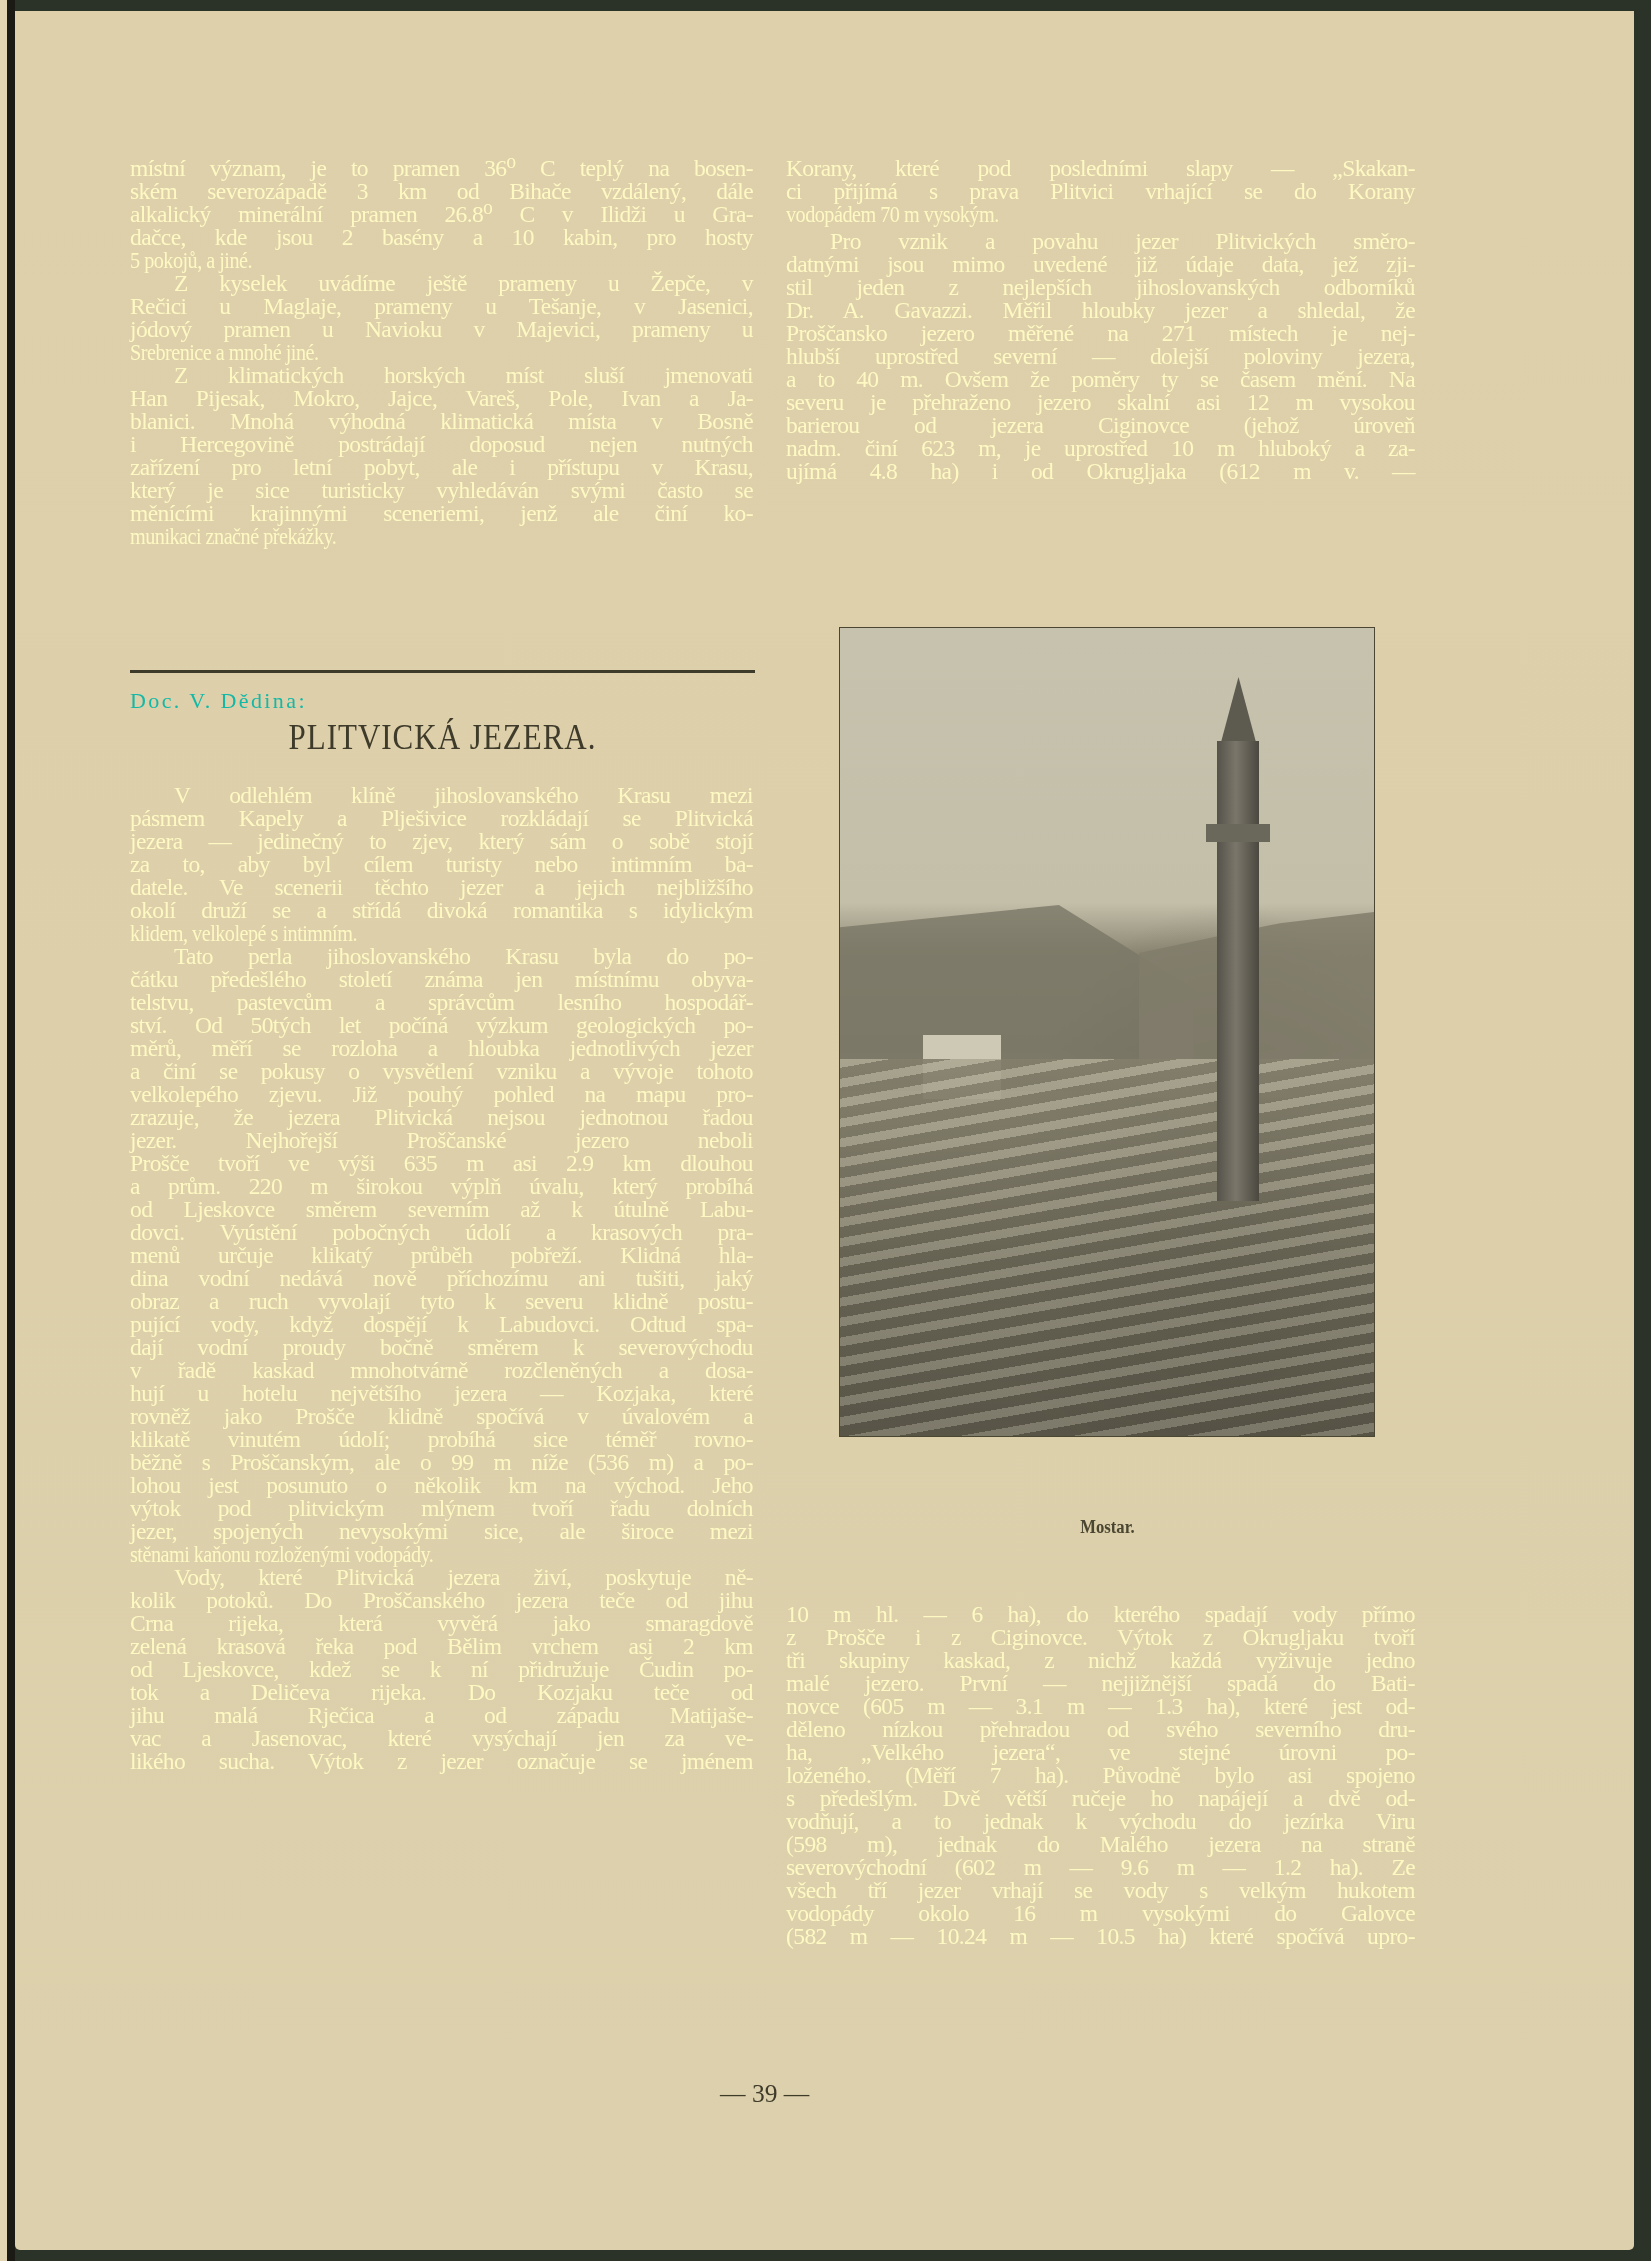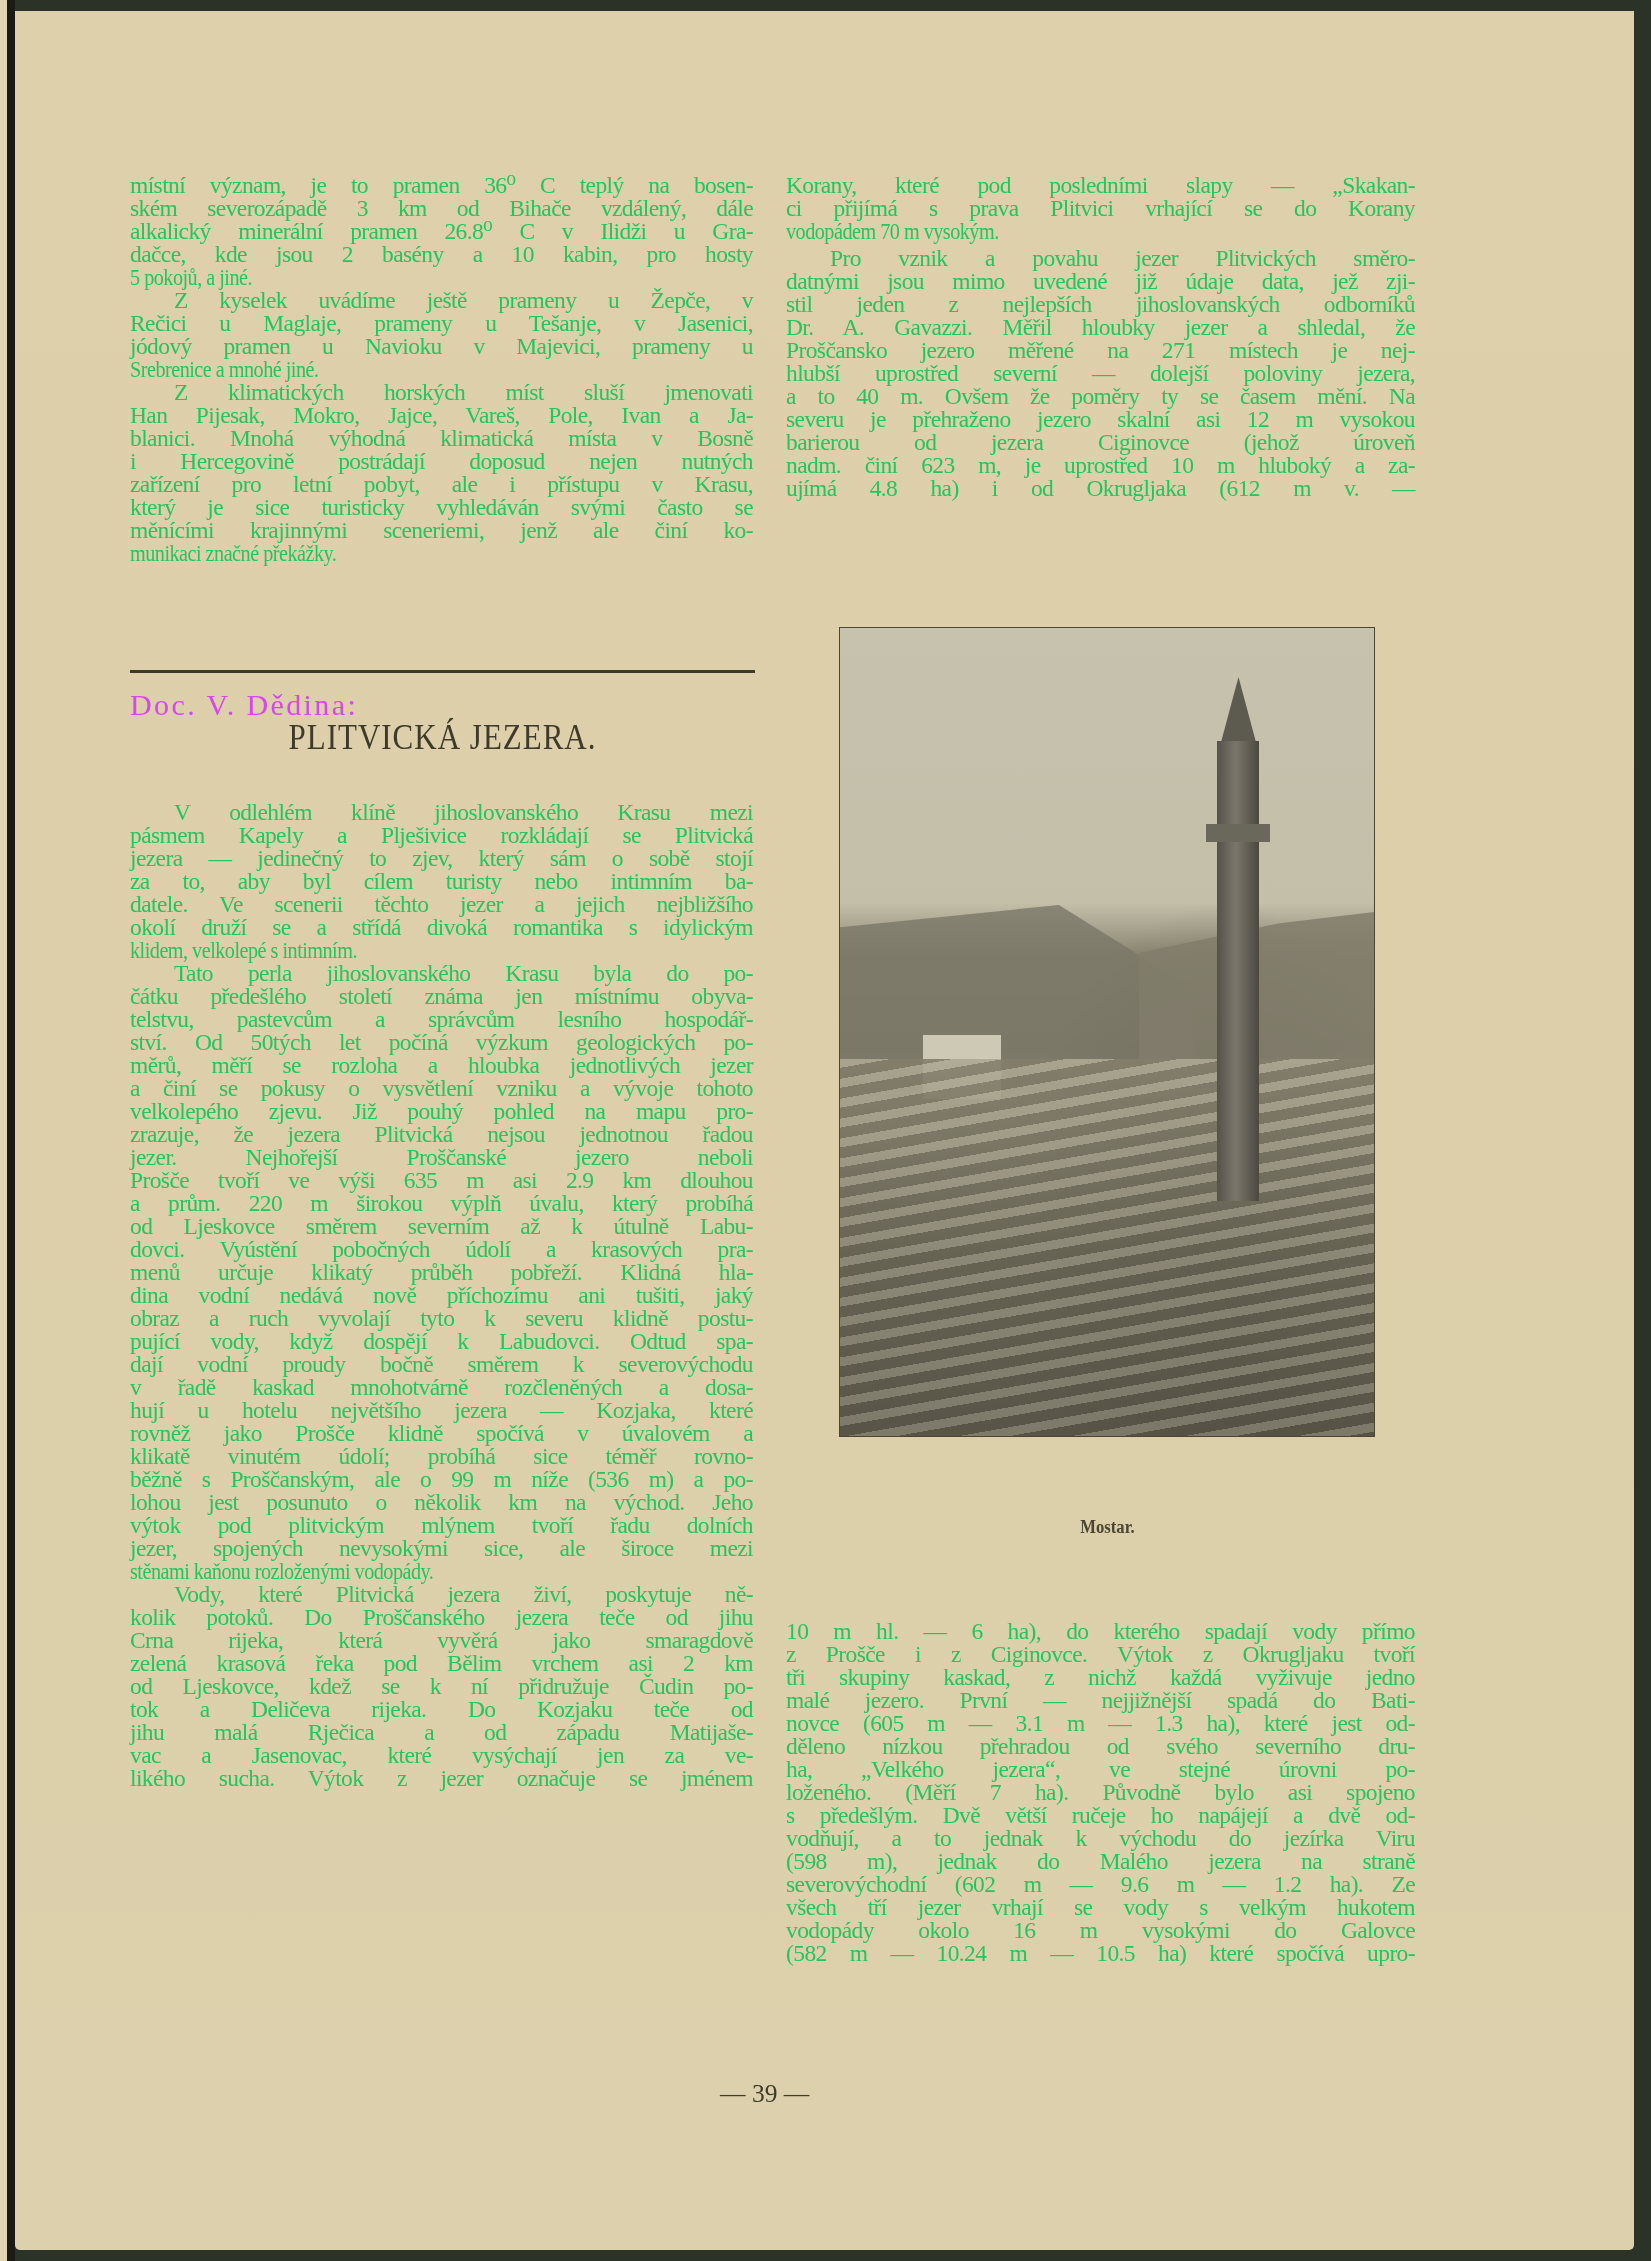--- a/index.html
+++ b/index.html
@@ -11,37 +11,36 @@
   .page {
     position:absolute; left:14.7px; top:10.8px; width:1619px; height:2239px;
     background:linear-gradient(180deg,#ddd0ab 0%,#dccfaa 50%,#ddd1ad 100%);
     border-radius:0 0 4.9px 4.9px;
   }
   .binding {
     position:absolute; left:0; top:0; width:14.7px; height:2261px;
     background:linear-gradient(90deg,#e3d5b1 0 6.9px,#1c1a14 6.9px 14.7px);
   }
   .col {
-    position:absolute; color:#22c55e;
+    position:absolute; color:#fef9c3;
     font-size:23.5px; line-height:23px;
     text-align:justify;
-    margin-top:17px;
   }
   .line { display:block; white-space:nowrap; text-align:justify; text-align-last:justify; letter-spacing:-0.6px; transform-origin:left; }
   .line.last { text-align-last:left; }
   .col-left { left:130px; top:157px; width:623px; }
   .col-right { left:786px; top:157px; width:629px; }
   .col-right-2 { left:786px; top:1603px; width:629px; }
   .rule {
     position:absolute; left:130px; top:670px; width:625px; height:3.4px;
     background:#3f3b2a;
   }
   .byline {
-    position:absolute; left:130px; top:688px; color:#d946ef;
-    font-size:30px; letter-spacing:2.4px;
+    position:absolute; left:130px; top:688px; color:#14b8a6;
+    font-size:22px; letter-spacing:2.4px;
   }
   .title {
     position:absolute; left:130px; top:720px; width:625px; text-align:center;
     color:#3f3b2a; font-size:31px; letter-spacing:1px; transform:scaleY(1.15);
   }
   .photo {
     position:absolute; left:839px; top:627px; width:534px; height:808px;
     border:1.5px solid #4a4632;
     background:
       radial-gradient(ellipse at 72% 78%, rgba(40,38,30,.55) 0%, rgba(40,38,30,0) 40%),

